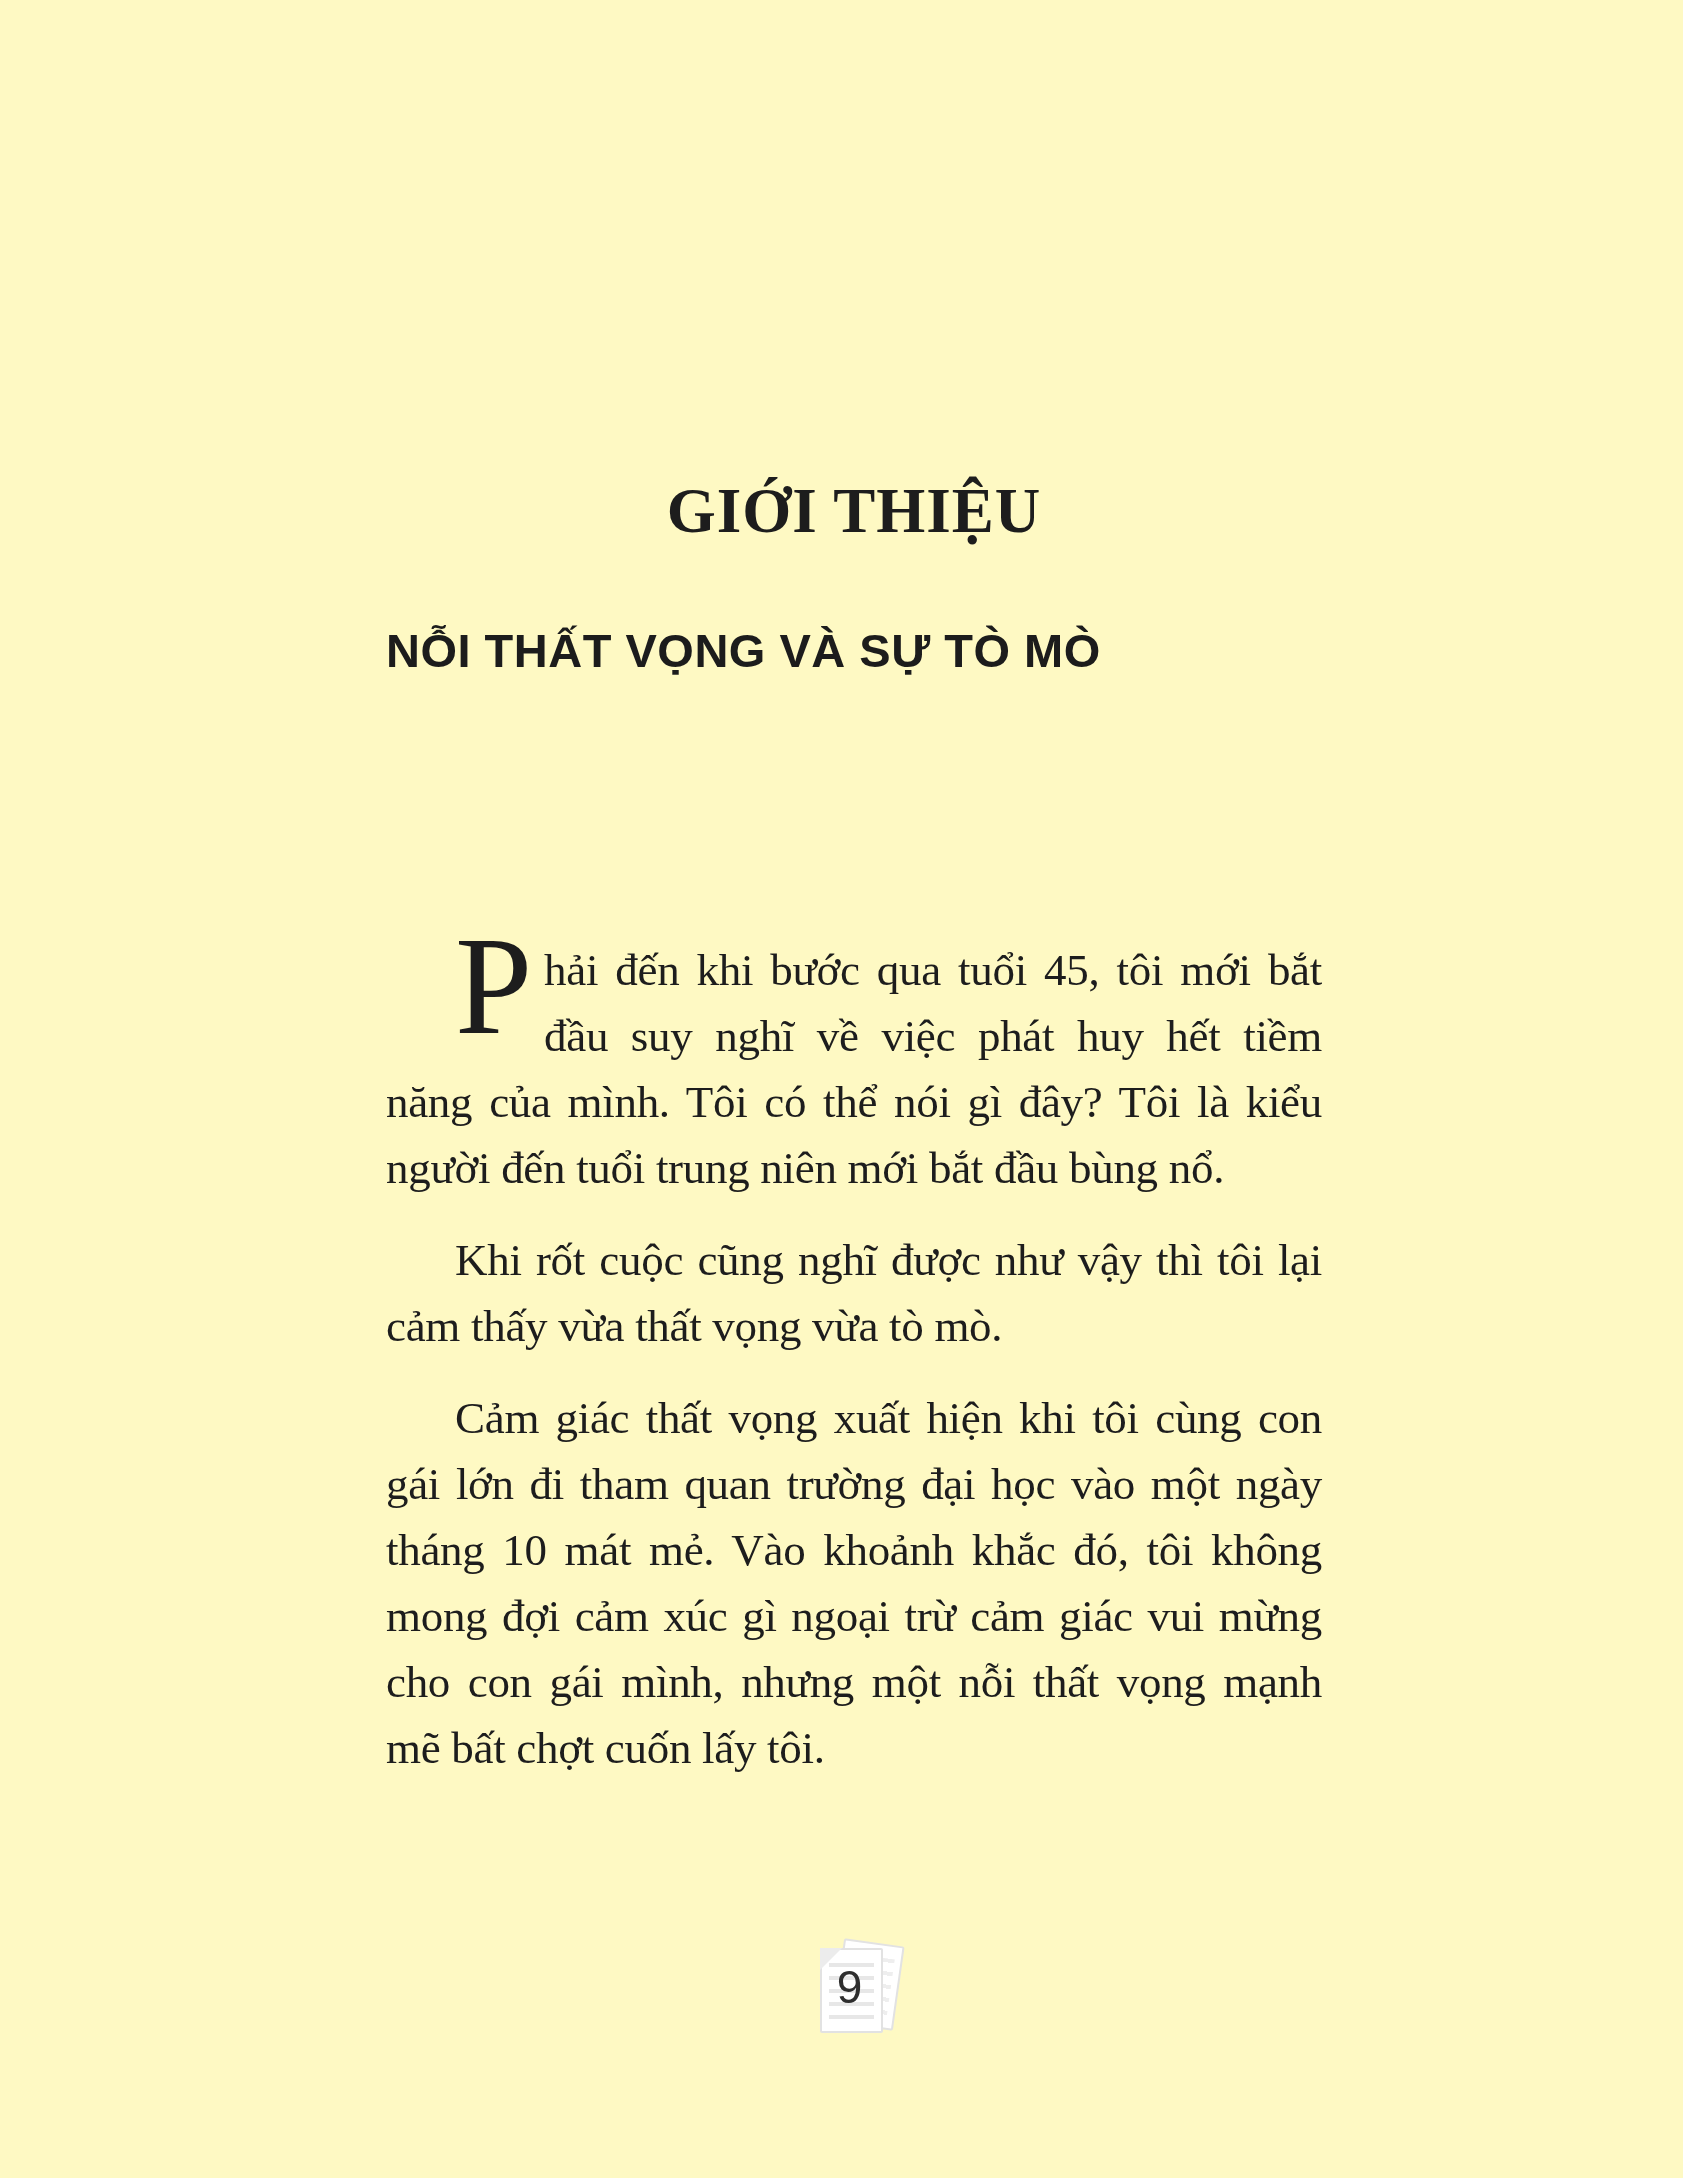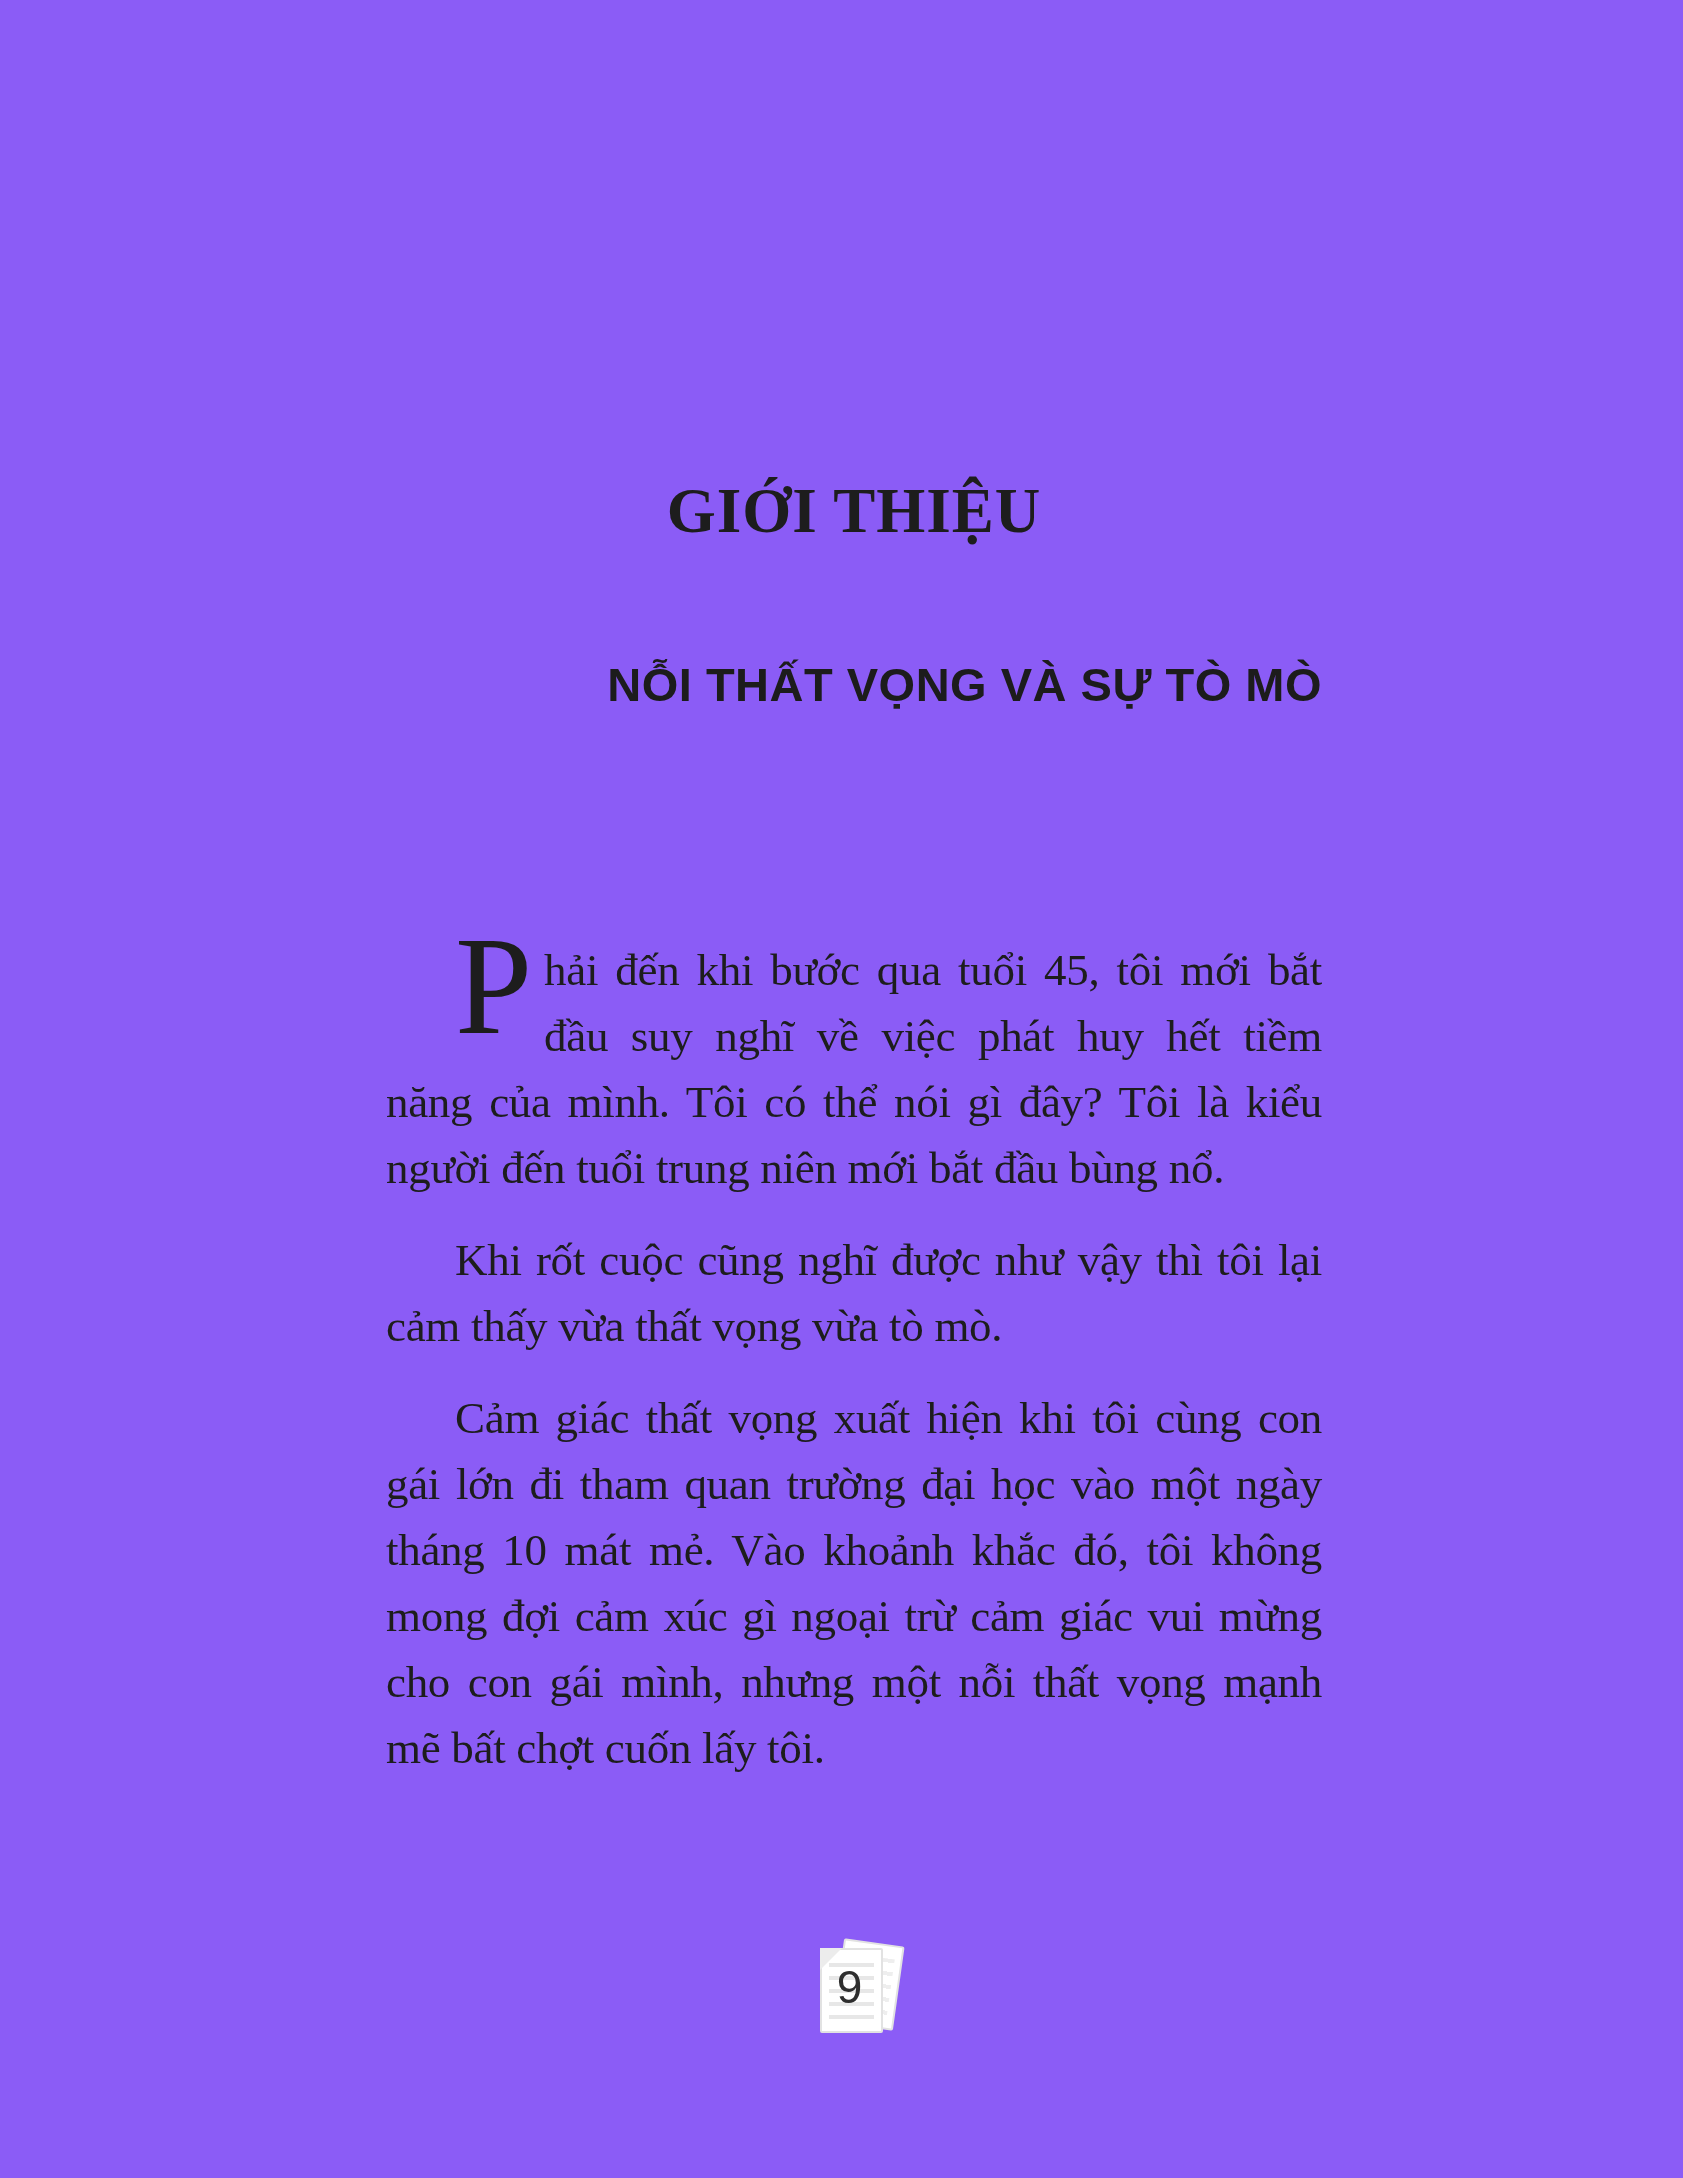--- a/index.html
+++ b/index.html
@@ -1,19 +1,19 @@
 <!DOCTYPE html>
 <html><head>
 <meta charset="utf-8">
 <style>
   html,body{margin:0;padding:0;background:#ffffff;}
   .page{
     position:relative;
     width:1683px;height:2178px;
-    background:#8b5cf6;
+    background:#fef9c3;
     font-family:"Liberation Serif", serif;
     color:#1d1d1d;
     overflow:hidden;
   }
   .content{
     position:absolute;
     left:386px;width:936px;top:0;height:2178px;
   }
   .chapter-title{
     position:absolute;
@@ -21,22 +21,22 @@
     text-align:center;
     font-family:"Liberation Serif", serif;
     font-weight:bold;
     font-size:63px;
     line-height:69px;
     letter-spacing:1px;
     color:#1d1d1d;
   }
   .chapter-subtitle{
     position:absolute;
-    top:644px;left:0;width:100%;
-    text-align:right;
+    top:610px;left:0;width:100%;
+    text-align:left;
     font-family:"Liberation Sans", sans-serif;
     font-weight:bold;
     font-size:47px;
     line-height:81px;
     letter-spacing:0.5px;
     color:#1c1c1c;
   }
   .body-text{
     position:absolute;
     top:937px;left:0;width:936px;

